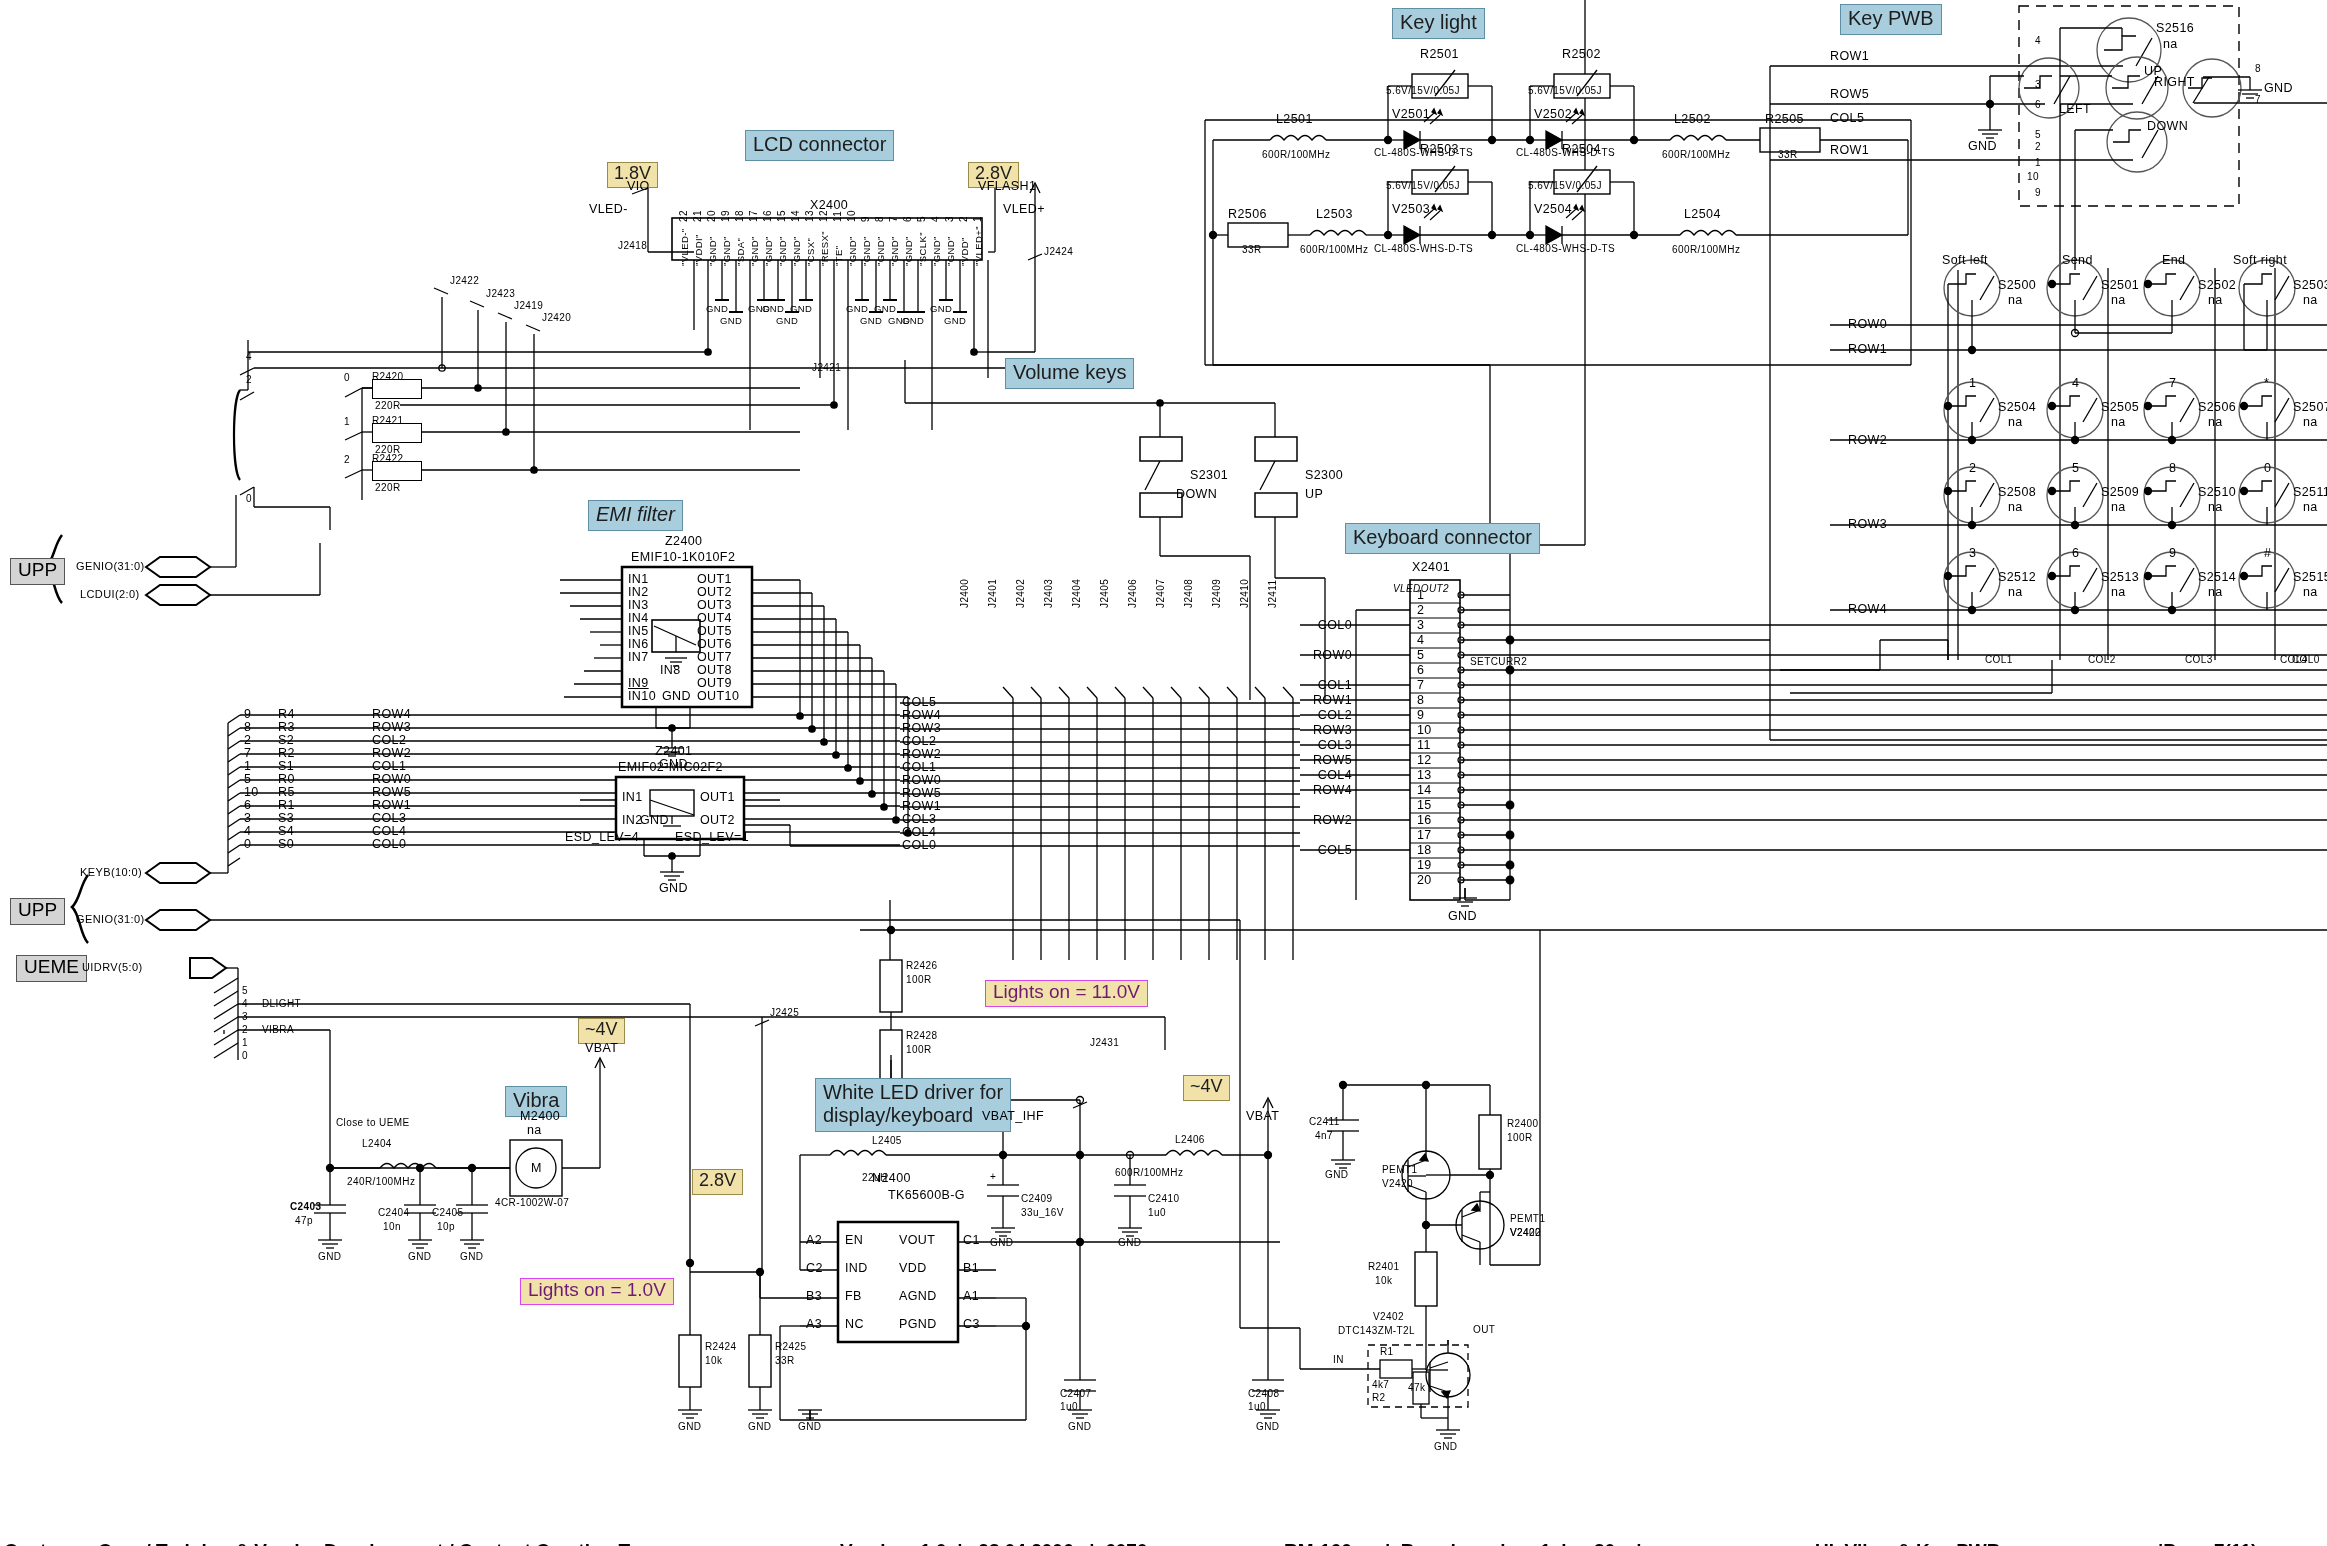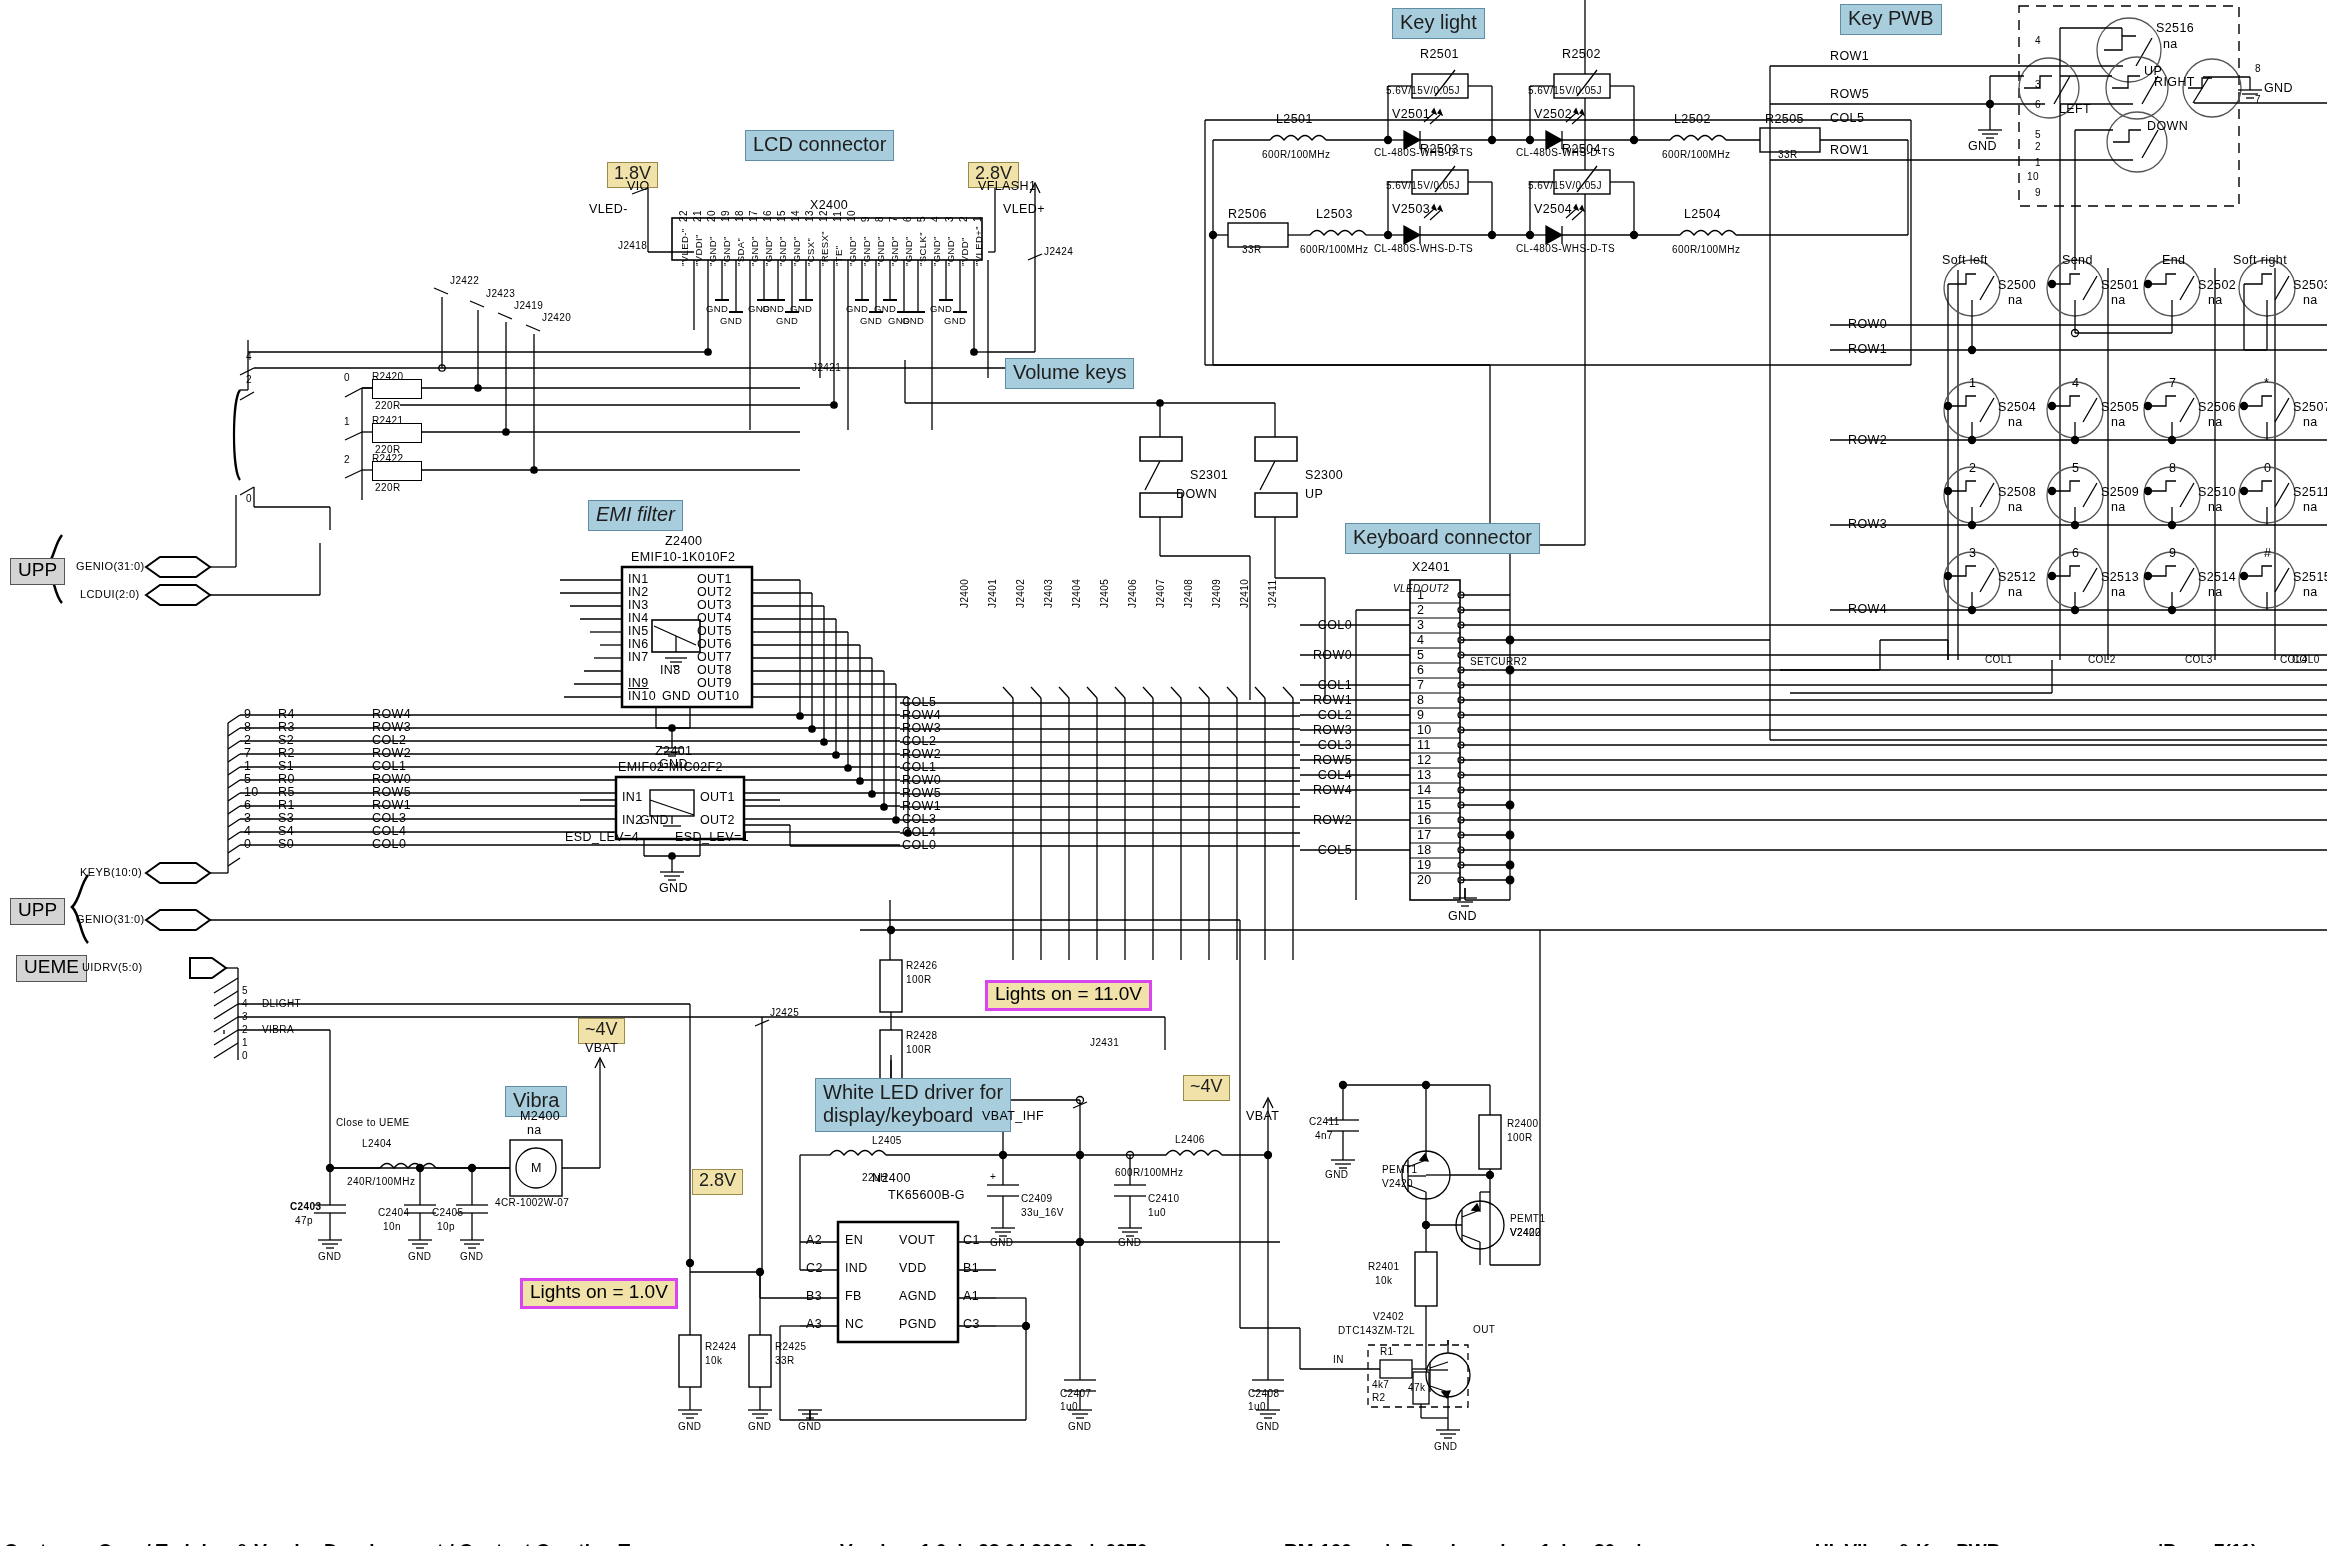--- a/index.html
+++ b/index.html
@@ -9,22 +9,22 @@
   svg.wires{position:absolute;left:0;top:0;width:2327px;height:1546px;pointer-events:none;}
   .lbl{position:absolute;white-space:pre;font-size:11px;letter-spacing:.4px;line-height:1;}
   .lbl.s10{font-size:10px;}
   .lbl.s12{font-size:12.5px;}
   .lbl.s9{font-size:9.5px;}
   .lbl.vert{writing-mode:vertical-rl;transform:rotate(180deg);transform-origin:left top;}
   .title-box{position:absolute;background:#a8cddd;border:1px solid #5f8ea5;
        font-size:20px;padding:2px 7px 4px 7px;line-height:1.15;color:#1d1d1d;white-space:pre;}
   .volt-box{position:absolute;background:#f0e2a8;border:1px solid #9a8b4a;
        font-size:18px;padding:1px 6px 3px 6px;line-height:1.1;color:#1d1d1d;white-space:pre;}
-  .note-box{position:absolute;background:#f0e2a8;border:3px solid #d946ef;
-       font-size:19px;padding:1px 7px 3px 7px;line-height:1.1;color:#000000;white-space:pre;}
+  .note-box{position:absolute;background:#f0e2a8;border:1px solid #d946ef;
+       font-size:19px;padding:1px 7px 3px 7px;line-height:1.1;color:#701a75;white-space:pre;}
   .blk{position:absolute;background:#d4d4d4;border:1px solid #555;
        font-size:19px;padding:1px 7px 3px 7px;line-height:1.1;white-space:pre;}
   .boxcmp{position:absolute;border:1.5px solid #000;background:#fff;}
   .footer{position:absolute;left:0;bottom:6px;width:2327px;font-weight:bold;font-size:19px;}
   .footer .row{position:absolute;white-space:pre;}
 </style>
 </head>
 <body>
 
 <div id="sheet">

